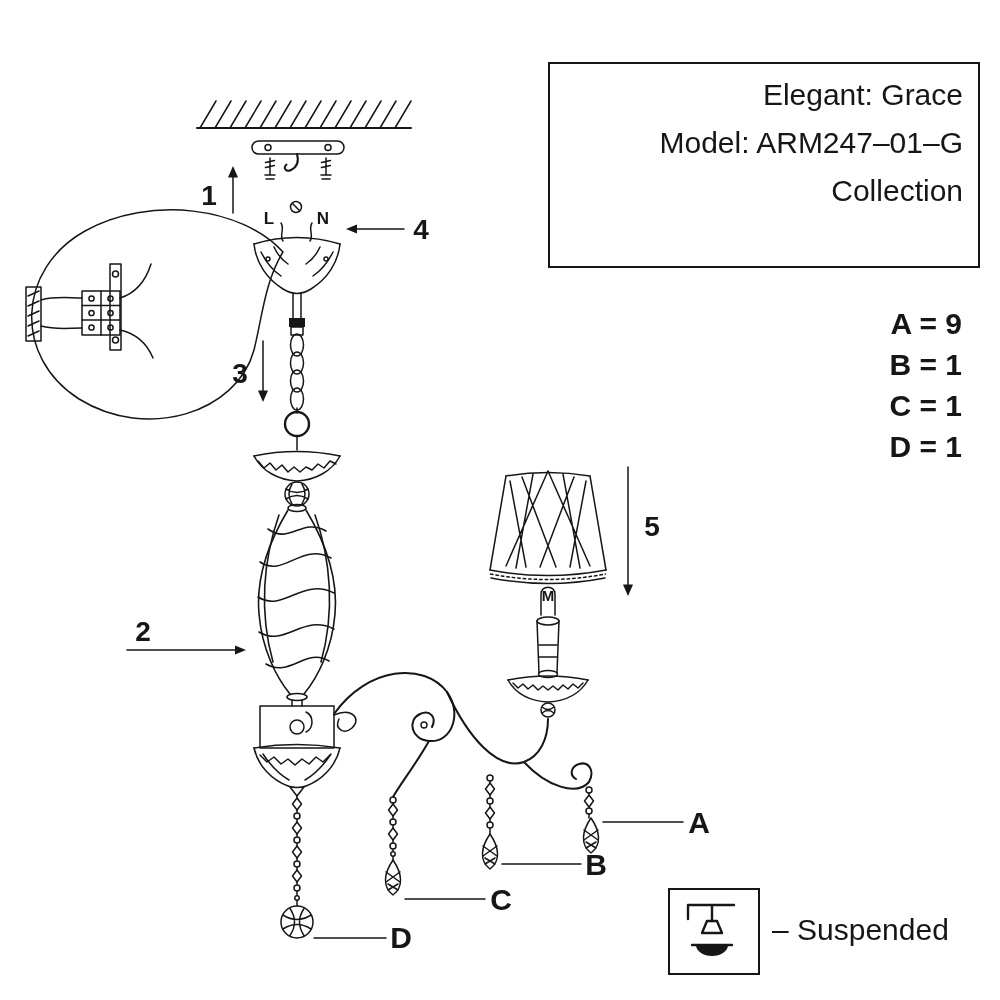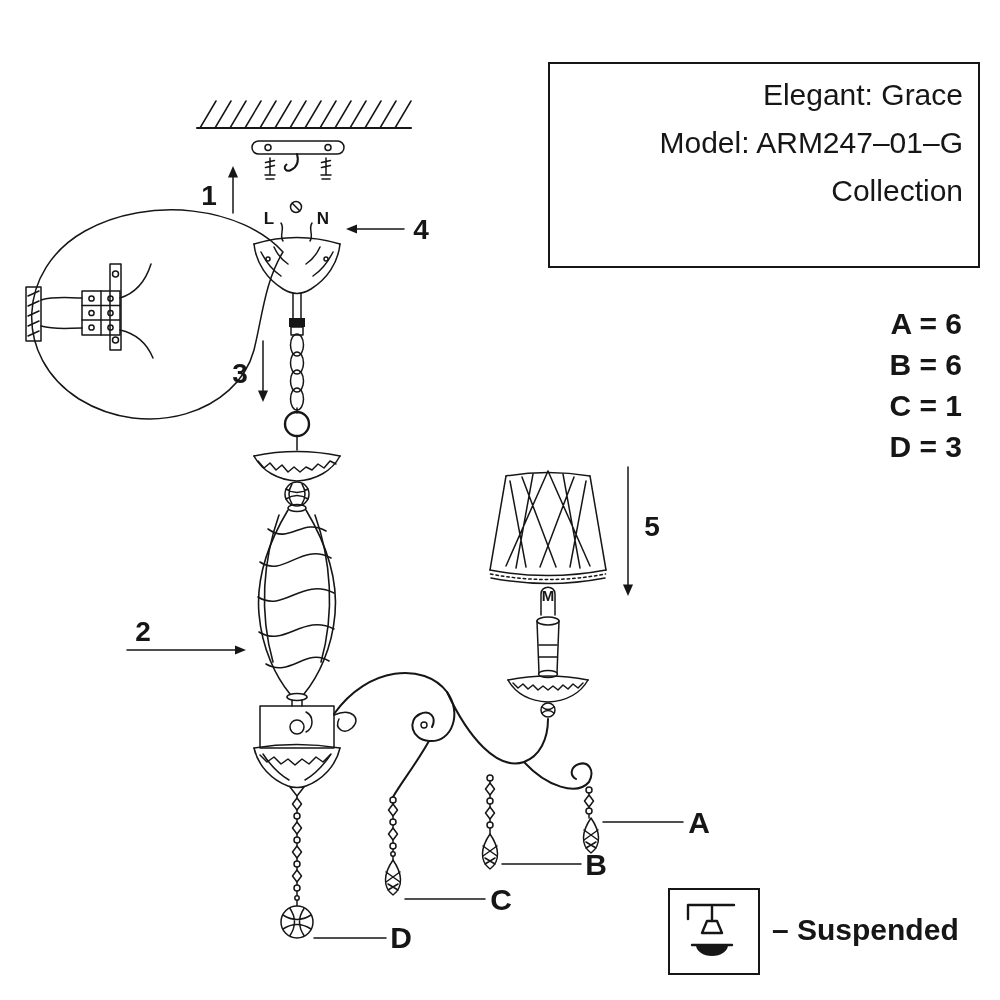--- a/index.html
+++ b/index.html
@@ -8,21 +8,21 @@
   .diagram-svg{position:absolute;left:0;top:0;}
   .diagram-svg text{font-family:"Liberation Sans",sans-serif;font-weight:700;fill:#161616;}
   .t28{font-size:28px}.t30{font-size:30px}.t17{font-size:17px}.t15{font-size:15px}
   .info-box{position:absolute;left:548px;top:62px;width:432px;height:206px;border:2px solid #161616;
             box-sizing:border-box;text-align:right;padding:7px 15px 0 0;font-size:30px;line-height:48px;}
   .parts-list{position:absolute;left:838px;top:303px;width:124px;text-align:right;
               font-size:30px;font-weight:700;line-height:41px;}
   .legend-box{position:absolute;left:668px;top:888px;width:92px;height:87px;border:2px solid #161616;
               box-sizing:border-box;display:flex;align-items:center;justify-content:center;}
   .legend-box svg{display:block;}
-  .legend-label{position:absolute;left:772px;top:913px;font-size:30px;font-weight:bold;}
+  .legend-label{position:absolute;left:772px;top:913px;font-size:30px;}
 </style>
 </head>
 <body>
 
 <div class="canvas">
 
   <svg class="diagram-svg" width="1000" height="1000" viewBox="0 0 1000 1000">
     <g stroke="#161616" stroke-width="1.5" fill="none" stroke-linecap="round" stroke-linejoin="round">
 
       <g>
@@ -250,24 +250,24 @@
     </g>
   </svg>
 
   <div class="info-box">
     <div>Elegant: Grace</div>
     <div>Model: ARM247–01–G</div>
     <div>Collection</div>
   </div>
 
   <div class="parts-list">
-    <div>A = 6</div>
-    <div>B = 6</div>
+    <div>A = 9</div>
+    <div>B = 1</div>
     <div>C = 1</div>
-    <div>D = 3</div>
+    <div>D = 1</div>
   </div>
 
   <div class="legend-box">
     <svg width="84" height="78" viewBox="0 0 84 78">
       <g stroke="#161616" stroke-width="2.4" fill="none" stroke-linecap="round" stroke-linejoin="round">
         <path d="M16,12 L62,12 M16,12 L16,26 M40,12 L40,28"></path>
         <path d="M30,40 L50,40 L45,28 L35,28 Z"></path>
         <line x1="20" y1="52" x2="60" y2="52"></line>
         <path d="M24,52 A16,11 0 0 0 56,52 Z" fill="#161616" stroke="none"></path>
       </g>

